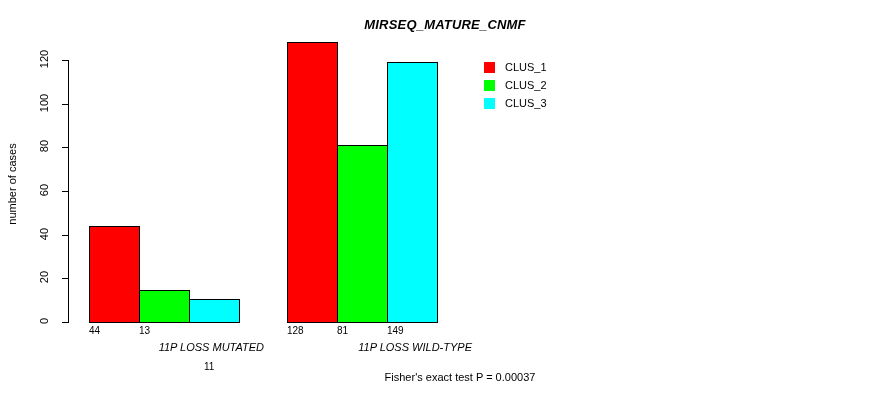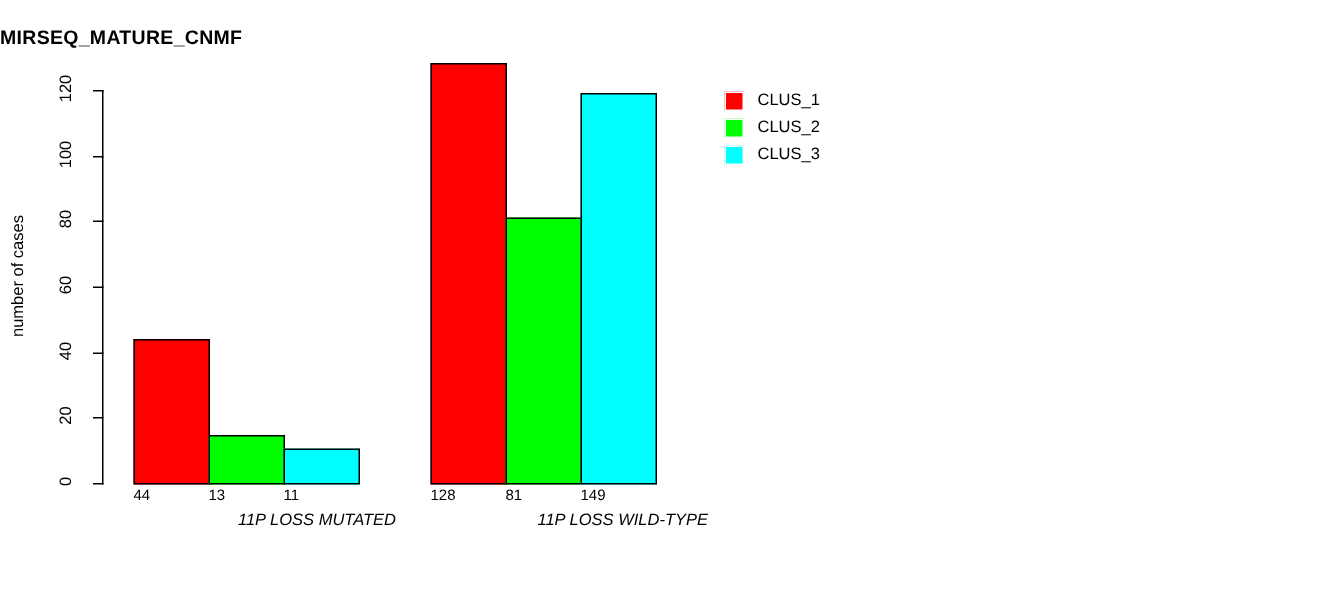--- a/index.html
+++ b/index.html
@@ -19,24 +19,25 @@
     position: absolute;
     left: 0; top: 0;
     width: 890px;
     height: 400px;
   }
   .chart-title {
     position: absolute;
     left: 0;
     top: 17px;
     width: 890px;
-    text-align: left;
+    text-align: center;
     font-size: 13px;
     font-weight: bold;
     letter-spacing: 0.2px;
+    font-style: italic;
   }
   
   .y-axis-line {
     position: absolute;
     left: 68px;
     top: 60px;
     width: 1px;
     height: 263px;
     background: #000000;
   }
@@ -175,21 +176,21 @@
 
   <div class="y-axis-title">number of cases</div>
 
   <div>
     <div class="bar" style="left:89px;  top:226px; width:51px; height:97px;  background:#FF0000;"></div>
     <div class="bar" style="left:139px; top:290px; width:51px; height:33px;  background:#00FF00;"></div>
     <div class="bar" style="left:189px; top:299px; width:51px; height:24px;  background:#00FFFF;"></div>
 
     <div class="bar-value" style="left:89px;  width:51px;">44</div>
     <div class="bar-value" style="left:139px; width:51px;">13</div>
-    <div class="bar-value" style="left:189px; width:51px;">11</div>
+    <div class="bar-value" style="left:204px; width:51px;margin-top:36px;">11</div>
 
     <div class="group-label" style="left:64px; width:200px;">11P LOSS MUTATED</div>
   </div>
 
   <div>
     <div class="bar" style="left:287px; top:42px;  width:51px; height:281px; background:#FF0000;"></div>
     <div class="bar" style="left:337px; top:145px; width:51px; height:178px; background:#00FF00;"></div>
     <div class="bar" style="left:387px; top:62px;  width:51px; height:261px; background:#00FFFF;"></div>
 
     <div class="bar-value" style="left:287px; width:51px;">128</div>
@@ -207,14 +208,15 @@
     <div class="legend-row">
       <span class="legend-swatch" style="background:#00FF00"></span>
       <span class="legend-label">CLUS_2</span>
     </div>
     <div class="legend-row">
       <span class="legend-swatch" style="background:#00FFFF"></span>
       <span class="legend-label">CLUS_3</span>
     </div>
   </div>
 
+  <div class="footnote">Fisher's exact test P = 0.00037</div>
 
 </div>
 
 </body></html>

